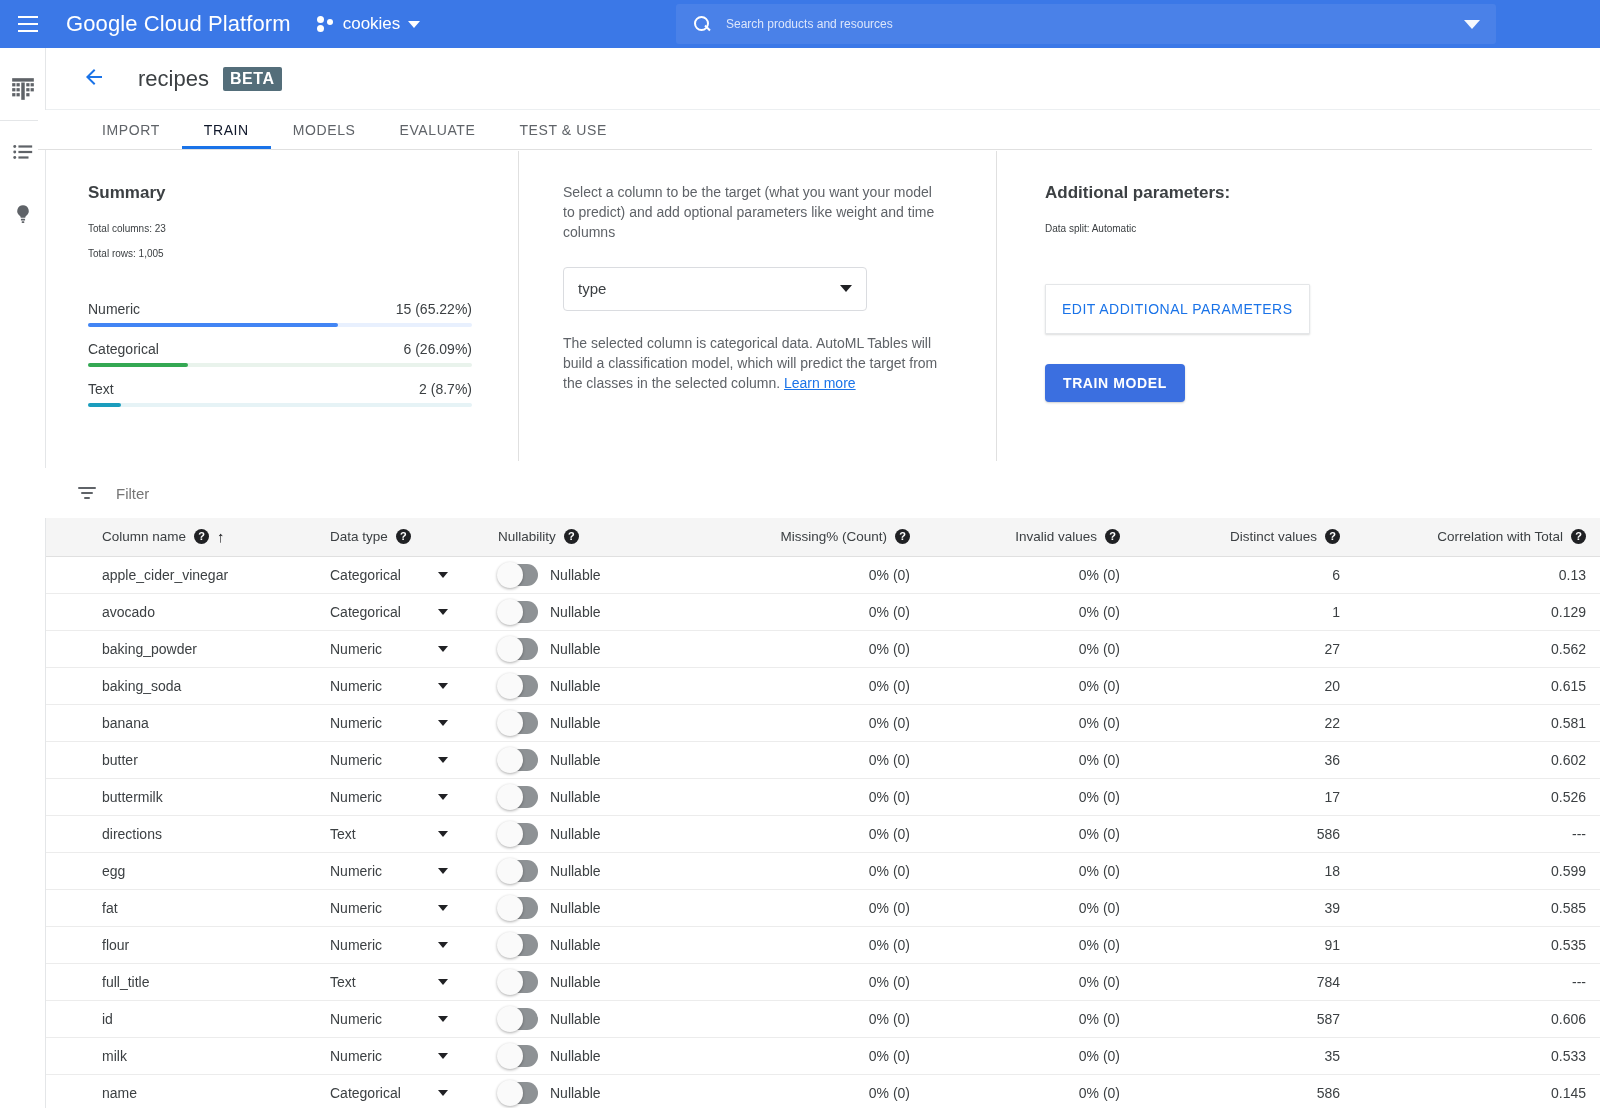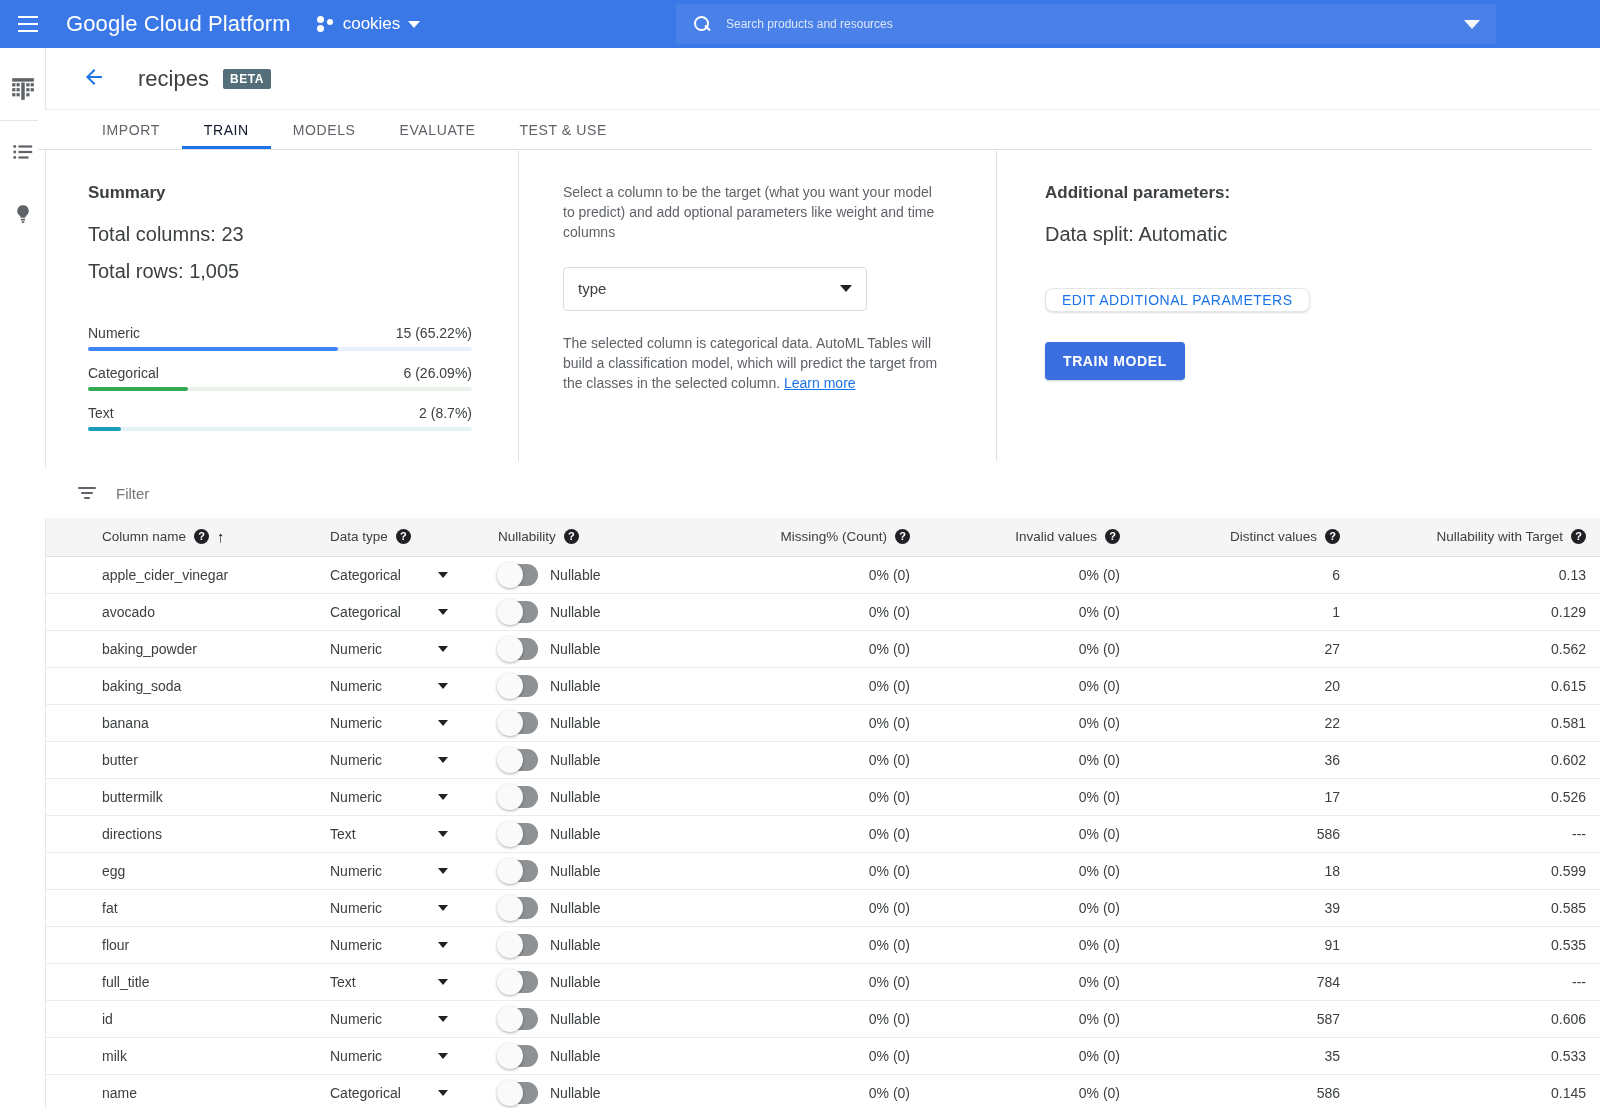--- a/index.html
+++ b/index.html
@@ -75,21 +75,21 @@
 
   
   .page-head {
     position: absolute; left: 46px; top: 48px; width: 1554px; height: 62px;
     background: #fff; display: flex; align-items: center;
     border-bottom: 1px solid #eceff1;
   }
   .back-arrow { margin-left: 36px; cursor: pointer; }
   .page-title { font-size: 22px; color: #3c4043; margin-left: 32px; }
   .beta-badge {
-    margin-left: 14px; background: #546e7a; color: #fff; font-size: 12px;
+    margin-left: 14px; background: #546e7a; color: #fff; font-size: 16px;
     font-weight: bold; letter-spacing: .6px; padding: 3px 7px; border-radius: 2px;
   }
 
   
   .tabs {
     position: absolute; left: 38px; top: 110px; width: 1554px; height: 40px;
     background: #fff; display: flex; align-items: stretch;
     border-bottom: 1px solid #e0e0e0; padding-left: 42px;
   }
   .tab {
@@ -105,21 +105,21 @@
   
   .panels {
     position: absolute; left: 46px; top: 151px; width: 1554px; height: 310px;
     display: flex;
   }
   .panel { padding: 32px 0 0 0; position: relative; }
   .panel-summary { width: 472px; padding-left: 42px; }
   .panel-target { width: 478px; padding-left: 44px; border-left: 1px solid #e0e0e0; }
   .panel-params { width: 560px; padding-left: 48px; border-left: 1px solid #e0e0e0; }
   .panel-h { font-size: 17px; color: #3c4043; font-weight: bold; margin-bottom: 20px; }
-  .panel-line { font-size: 20px; color: #3c4043; margin-bottom: 14px; }
+  .panel-line { font-size: 10px; color: #3c4043; margin-bottom: 14px; }
   .panel-desc { font-size: 14px; color: #5f6368; line-height: 1.42; width: 384px; }
 
   .bars { margin-top: 42px; width: 384px; }
   .bar-row { margin-bottom: 14px; }
   .bar-labels { display: flex; justify-content: space-between; font-size: 14px; color: #3c4043; margin-bottom: 6px; }
   .bar-track { height: 4px; border-radius: 2px; width: 100%; }
   .bar-fill { height: 4px; border-radius: 2px; }
 
   .select-box {
     margin-top: 24px; width: 304px; height: 44px; border: 1px solid #dadce0;
@@ -128,23 +128,23 @@
   }
   .select-value { font-size: 15px; color: #3c4043; }
   .tri-down {
     width: 0; height: 0; border-left: 6px solid transparent;
     border-right: 6px solid transparent; border-top: 7px solid #202124;
   }
   .target-note { margin-top: 22px; font-size: 14px; color: #5f6368; line-height: 1.45; width: 384px; }
   .link { color: #1a73e8; text-decoration: underline; cursor: pointer; }
 
   .btn-outline {
-    margin-top: 28px; display: inline-flex; align-items: center; justify-content: center;
-    height: 24px; padding: 0 16px; background: #fff; border: 1px solid #e4e6e8;
-    border-radius: 8px; color: #1a73e8; font-size: 14px; letter-spacing: .5px;
+    margin-top: 36px; display: inline-flex; align-items: center; justify-content: center;
+    height: 50px; padding: 0 16px; background: #fff; border: 1px solid #e4e6e8;
+    border-radius: 1px; color: #1a73e8; font-size: 14px; letter-spacing: .5px;
     cursor: pointer; box-shadow: 0 1px 2px rgba(60,64,67,.18);
   }
   .btn-primary {
     margin-top: 30px; display: inline-flex; align-items: center; justify-content: center;
     height: 38px; padding: 0 18px; background: #3b6fe0; border: 0; border-radius: 4px;
     color: #fff; font-size: 14px; letter-spacing: .6px; font-weight: bold; cursor: pointer;
     box-shadow: 0 1px 2px rgba(60,64,67,.25);
   }
 
   
@@ -391,21 +391,21 @@
           </div>
         </th>
         <th class="w-dist th-right">
           <div class="th-inner">
             <span>Distinct values</span>
             <span class="help-icon">?</span>
           </div>
         </th>
         <th class="w-corr th-right">
           <div class="th-inner">
-            <span>Nullability with Target</span>
+            <span>Correlation with Total</span>
             <span class="help-icon">?</span>
           </div>
         </th>
       </tr>
     </thead>
     <tbody id="tbody">
         <tr>
           <td class="w-name col-name">apple_cider_vinegar</td>
           <td class="w-type">
             <div class="dtype-cell">

